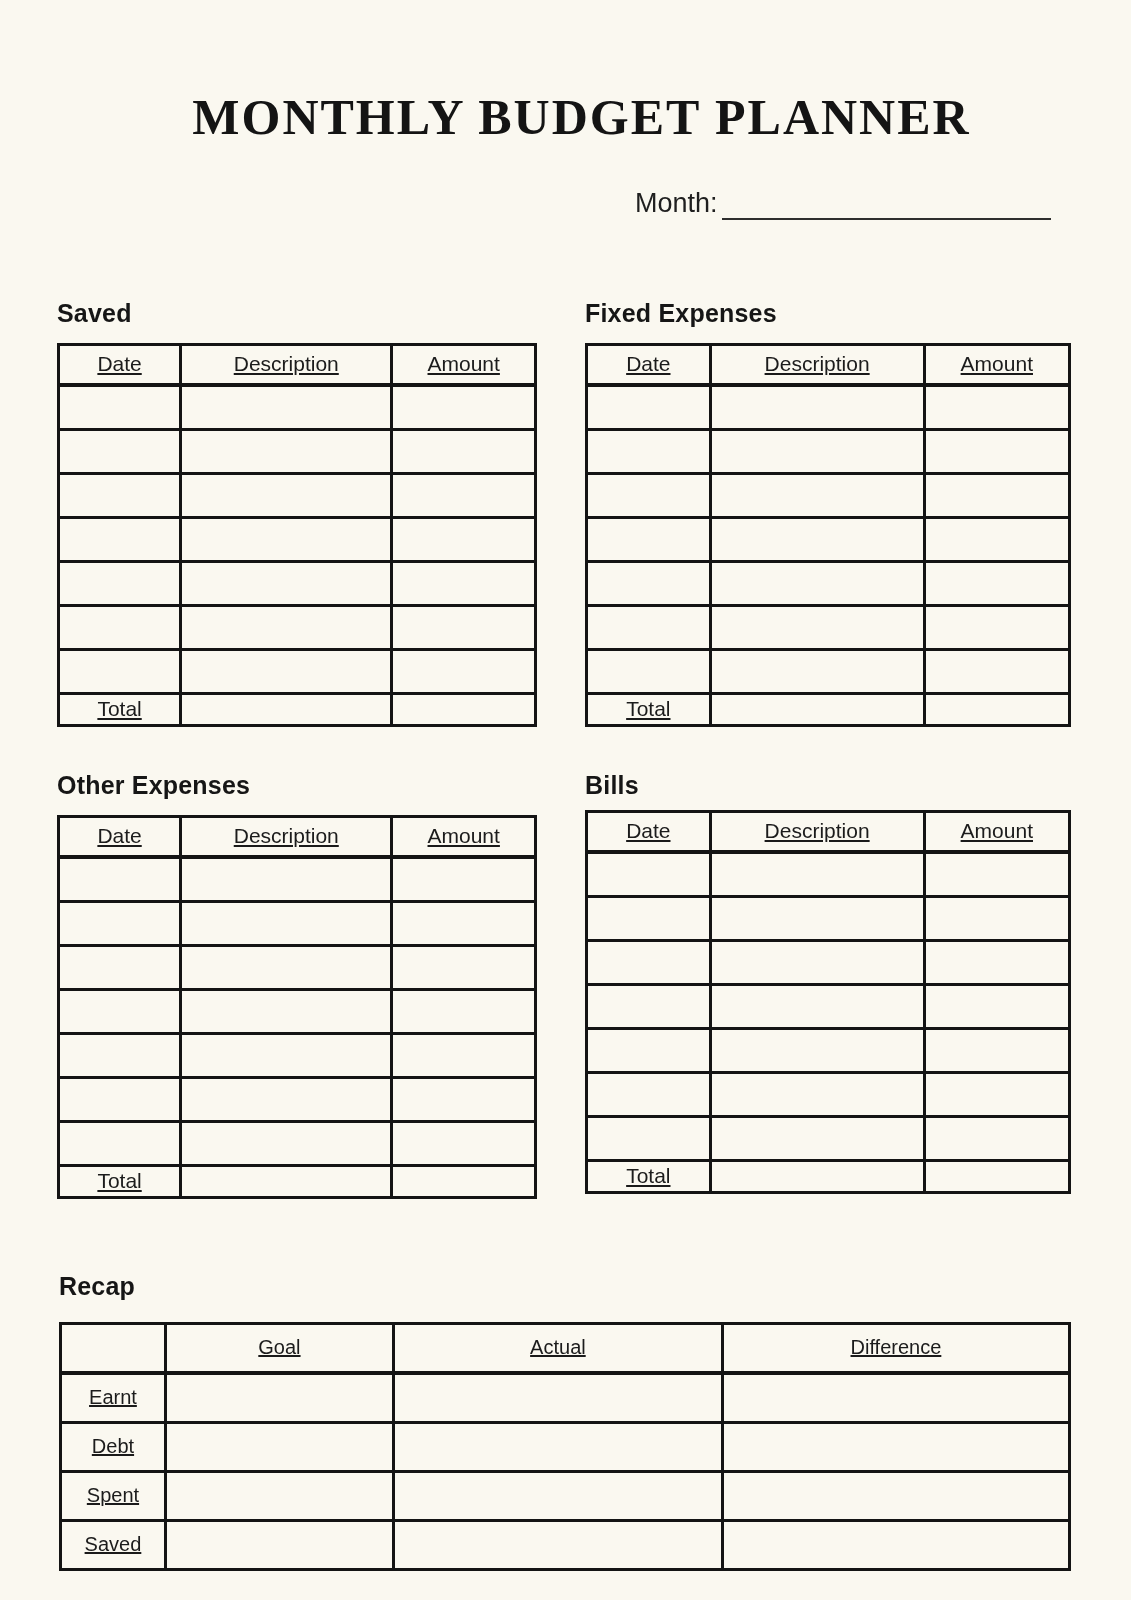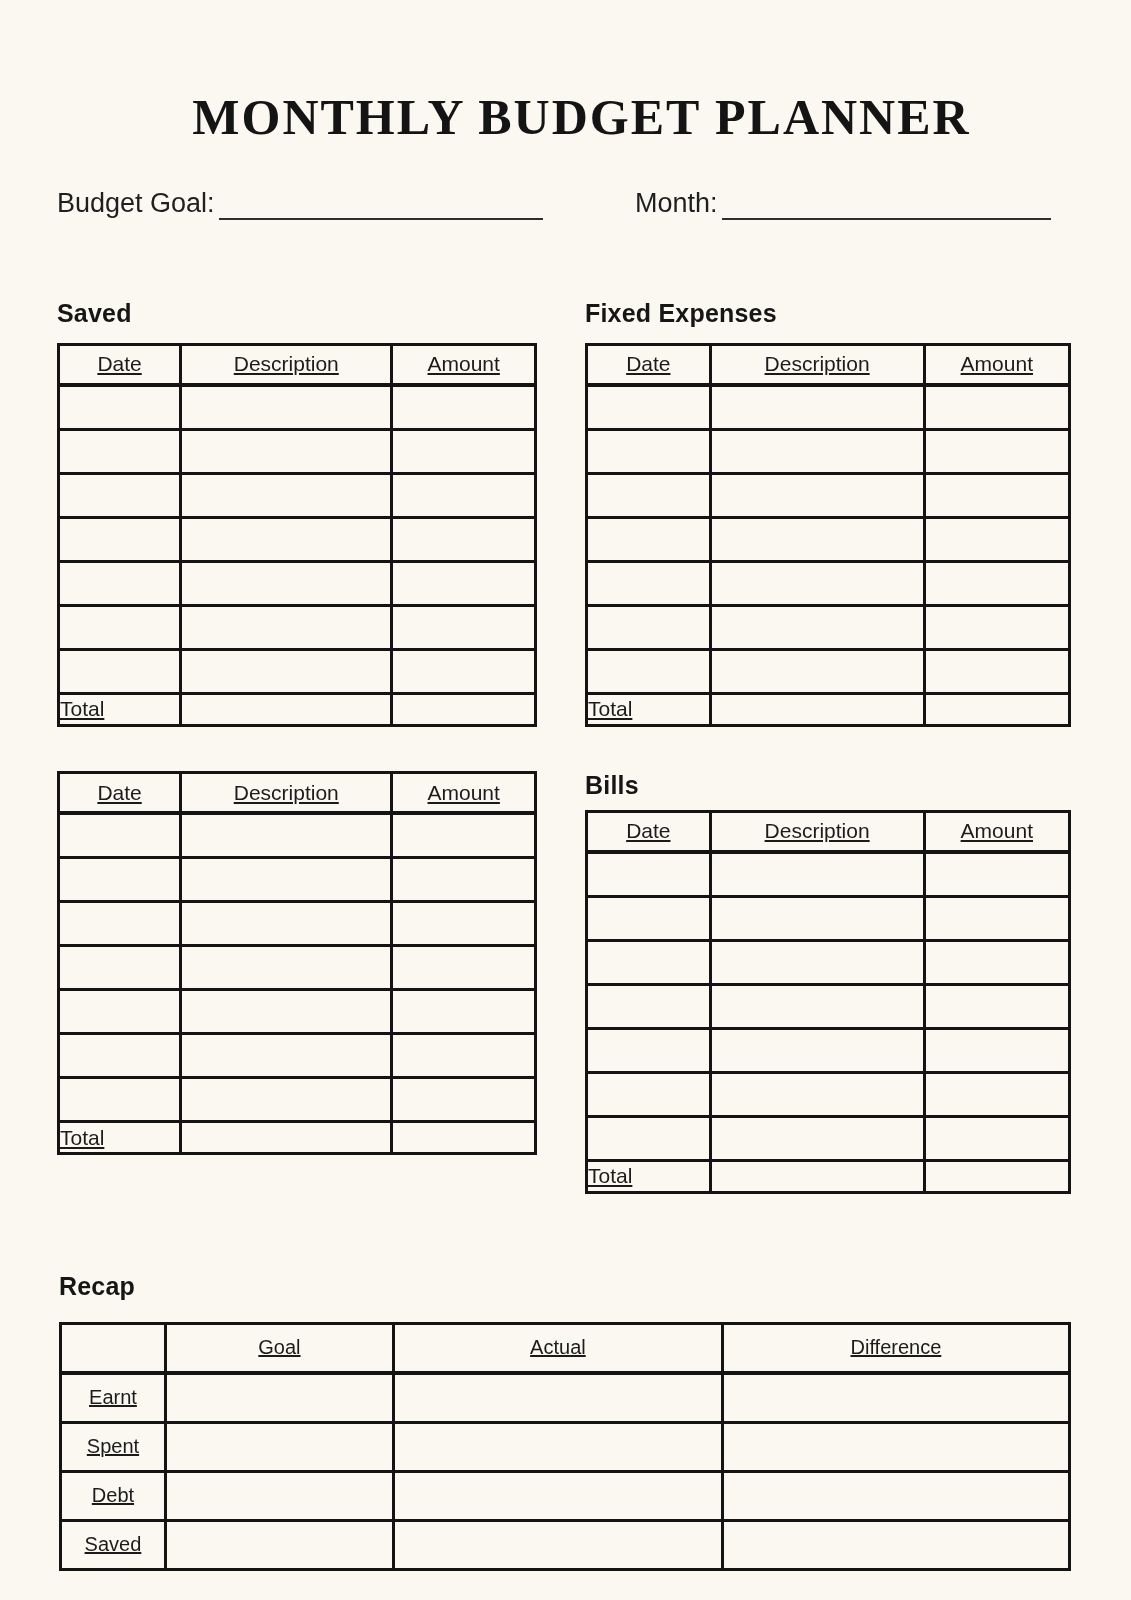--- a/index.html
+++ b/index.html
@@ -78,21 +78,21 @@
     font-weight: 400;
     font-size: 21px;
     text-align: center;
     height: 37px;
     padding: 0;
     color: #1C1C1C;
   }
   td { height: 41px; padding: 0; }
   .total-row td { height: 29px; }
   .total-label {
-    text-align: left;
+    text-align: center;
     font-size: 21px;
     color: #1C1C1C;
   }
   .recap-table th { height: 46px; font-size: 20px; }
   .recap-table td { height: 46px; margin-left: 10px; }
   .recap-row-label {
     text-align: center;
     font-size: 20px;
     color: #1C1C1C;
   }
@@ -104,24 +104,20 @@
   .recap-col-actual { width: 32.6%; }
   .recap-col-diff { width: 34.4%; }
 </style>
 </head>
 <body>
 
 <div class="page">
 
   <h1 class="page-title">MONTHLY BUDGET PLANNER</h1>
 
-  <div class="field field-budget-goal">
-    <span class="field-label">Budget Goal:</span>
-    <span class="fill-line fill-line-budget"></span>
-  </div>
 
   <div class="field field-month">
     <span class="field-label">Month:</span>
     <span class="fill-line fill-line-month"></span>
   </div>
 
   <section class="section sec-income">
     <h2 class="section-heading">Saved</h2>
     <table class="budget-table">
       <colgroup>
@@ -239,20 +235,21 @@
         <tr class="total-row">
           <td class="total-label">Total</td>
           <td></td>
           <td></td>
         </tr>
       </tfoot>
     </table>
   </section>
 
   <section class="section sec-other">
+    <h2 class="section-heading">Other Expenses</h2>
     <table class="budget-table">
       <colgroup>
         <col class="budget-col-date">
           <col class="budget-col-desc">
           <col class="budget-col-amount">
       </colgroup>
       <thead>
         <tr>
           <th>Date</th>
           <th>Description</th>
@@ -386,27 +383,27 @@
         </tr>
       </thead>
       <tbody>
         <tr>
           <td class="recap-row-label">Earnt</td>
           <td></td>
           <td></td>
           <td></td>
         </tr>
         <tr>
+          <td class="recap-row-label">Debt</td>
+          <td></td>
+          <td></td>
+          <td></td>
+        </tr>
+        <tr>
           <td class="recap-row-label">Spent</td>
-          <td></td>
-          <td></td>
-          <td></td>
-        </tr>
-        <tr>
-          <td class="recap-row-label">Debt</td>
           <td></td>
           <td></td>
           <td></td>
         </tr>
         <tr>
           <td class="recap-row-label">Saved</td>
           <td></td>
           <td></td>
           <td></td>
         </tr>

